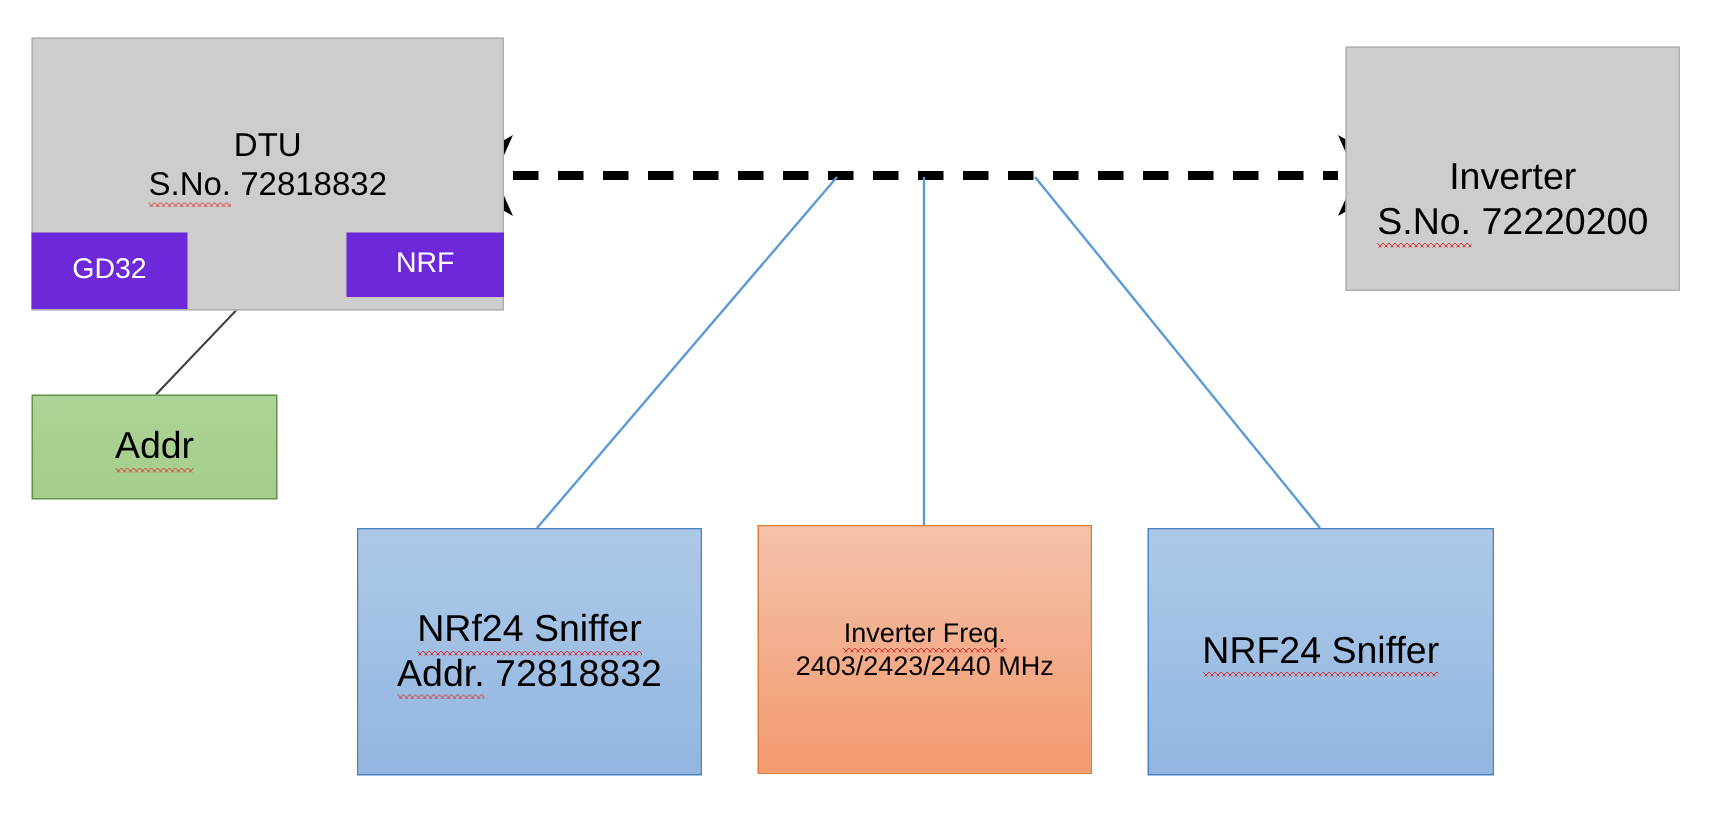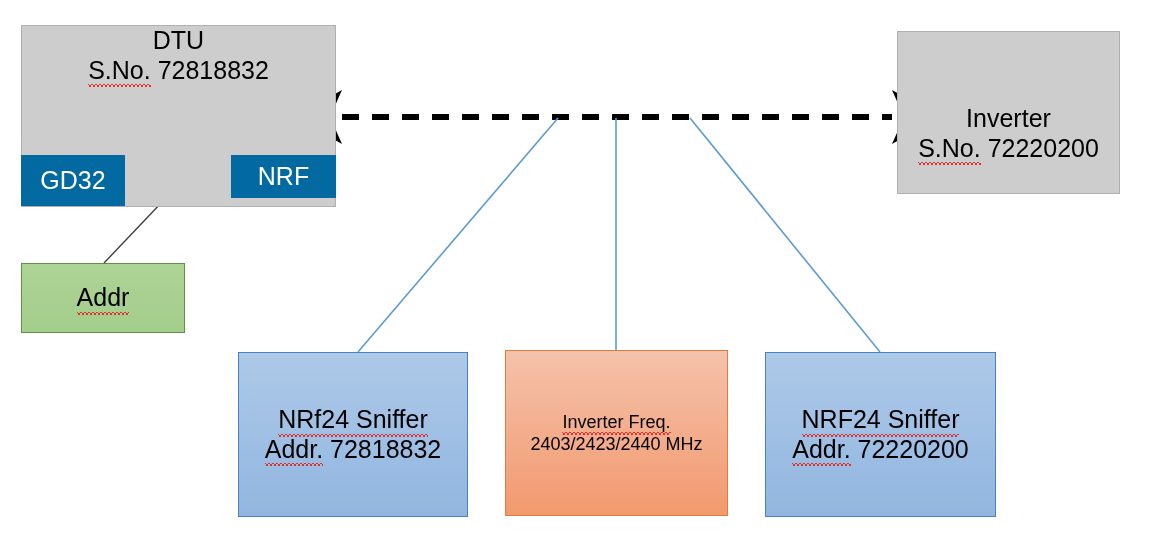--- a/index.html
+++ b/index.html
@@ -33,21 +33,22 @@
   .grey-block {
     background: #cdcdcd;
     border: 1px solid #b0b0b0;
   }
   #dtu-node {
     left: 21px;
     top: 25px;
     width: 315px;
     height: 182px;
     justify-content: flex-start;
-    font-size: 25px;
+    padding-top: 58px;
+    font-size: 22px;
   }
   #inverter-node {
     left: 897px;
     top: 31px;
     width: 223px;
     height: 163px;
     justify-content: flex-start;
     padding-top: 72px;
     font-size: 25px;
   }
@@ -65,23 +66,23 @@
     height: 3px;
     background-image:
       linear-gradient(45deg, transparent 45%, #e03131 45%, #e03131 55%, transparent 55%),
       linear-gradient(-45deg, transparent 45%, #e03131 45%, #e03131 55%, transparent 55%);
     background-size: 4px 4px;
     background-repeat: repeat-x;
     pointer-events: none;
   }
   
   .chip {
-    background: #0369a1;
+    background: #6d28d9;
     color: #ffffff;
-    font-size: 25px;
+    font-size: 19px;
   }
   #gd32-node { left: 21px;  top: 155px; width: 104px; height: 51px; }
   #nrf-node  { left: 231px; top: 155px; width: 105px; height: 43px; }
 
   
   #logic-node {
     left: 21px;
     top: 263px;
     width: 164px;
     height: 70px;
@@ -204,19 +205,15 @@
     </div>
   </div>
 
   <div class="node orange-block" id="hackrf-node">
     <div class="sub squiggle">Inverter Freq.</div>
     <div class="sub">2403/2423/2440 MHz</div>
   </div>
 
   <div class="node blue-block" id="sniffer-right-node">
     <div class="squiggle">NRF24 Sniffer</div>
-    <div>
-      <span class="squiggle">Addr.</span>
-      <span>72220200</span>
-    </div>
   </div>
 
 </div>
 
 </body></html>

